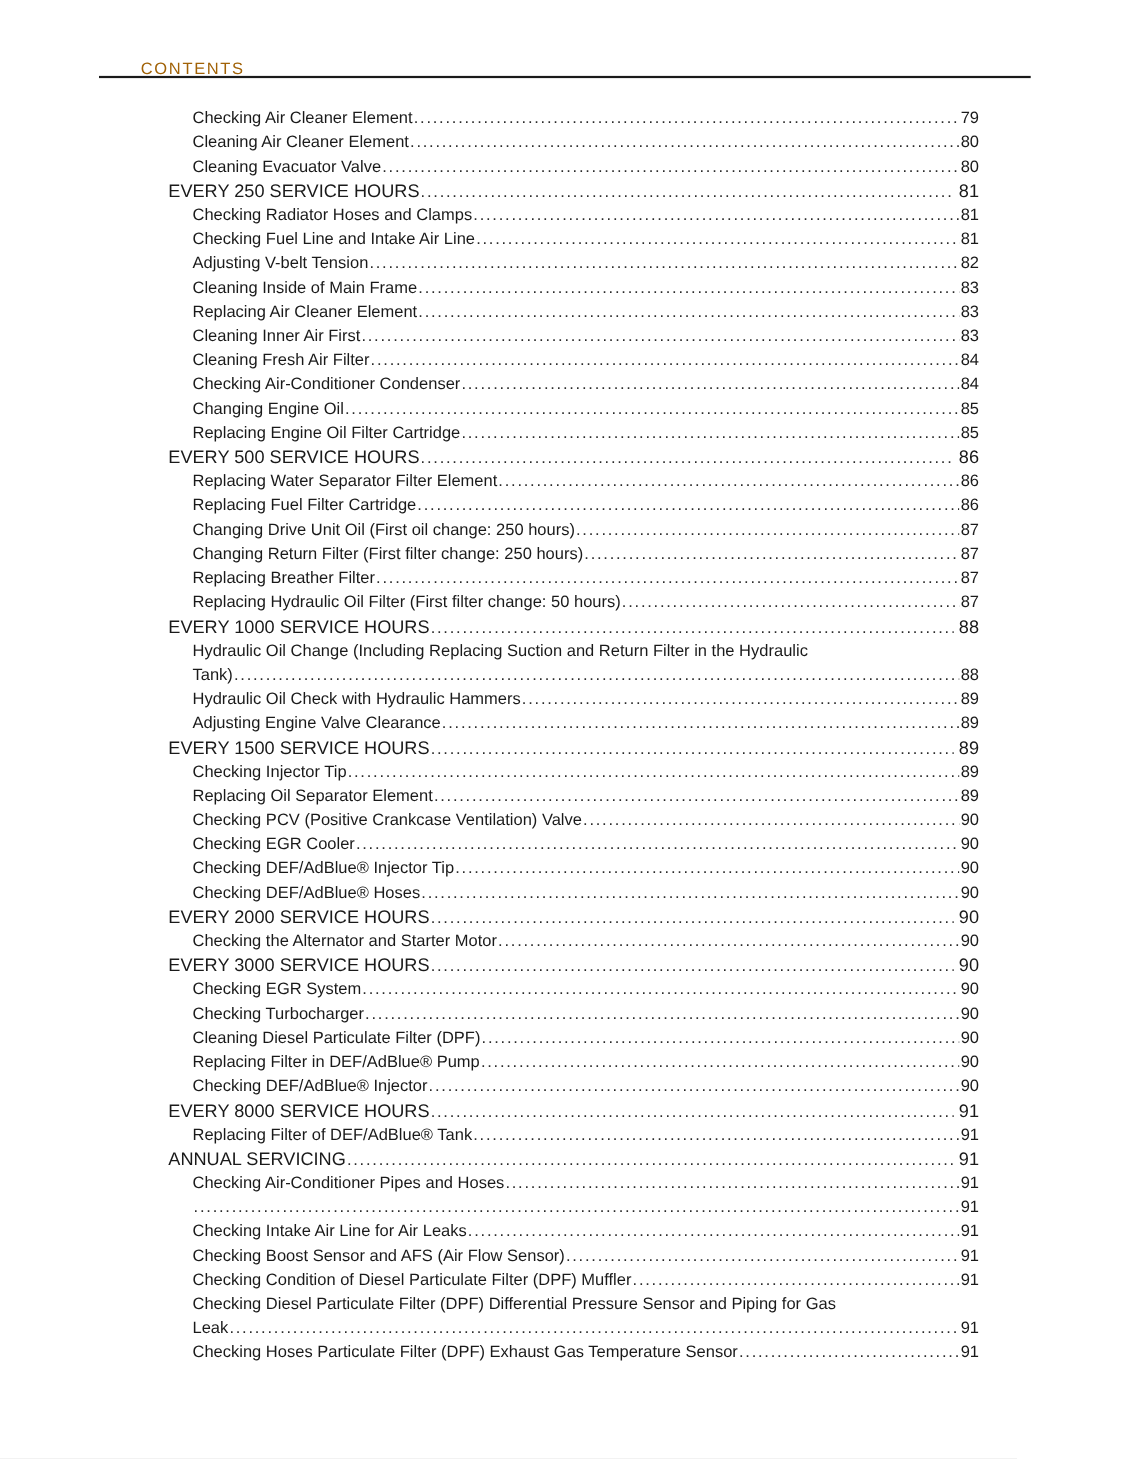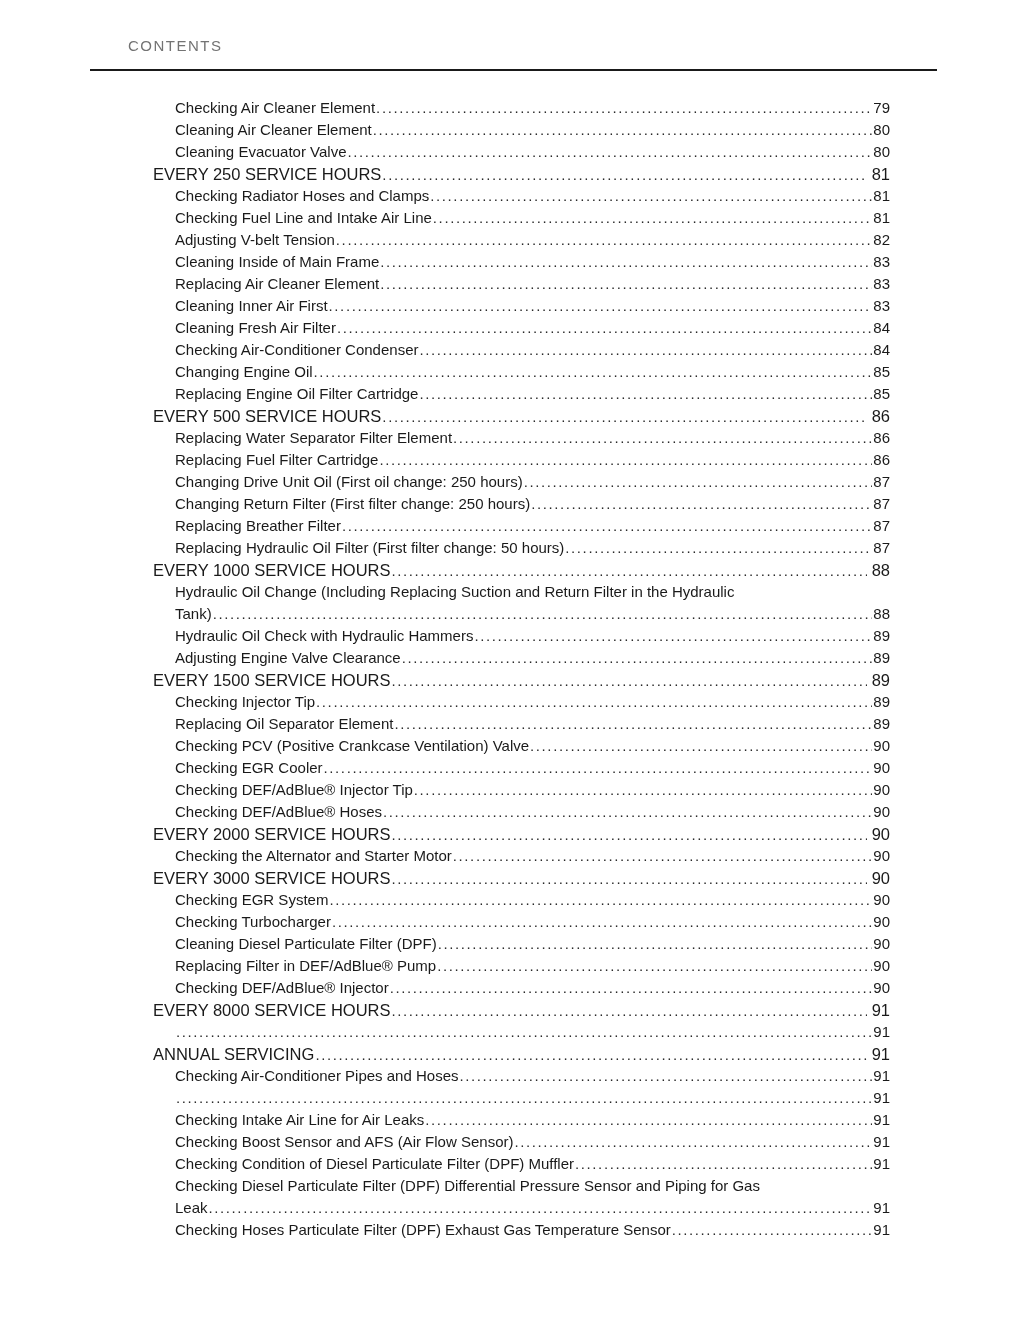--- a/index.html
+++ b/index.html
@@ -9,24 +9,24 @@
     height: 1326px;
     margin: 0 auto;
     background: #ffffff;
     font-family: "Liberation Sans", sans-serif;
     color: #1a1a1a;
     overflow: hidden;
   }
   .running-head {
     position: absolute;
     left: 128px;
-    top: 37px;
+    top: 54px;
     font-size: 15px;
     letter-spacing: 1.5px;
-    color: #737373;
+    color: #a16207;
   }
   .head-rule {
     position: absolute;
     left: 90px;
     top: 69px;
     width: 847px;
     height: 2px;
     background: #1a1a1a;
   }
   .toc {
@@ -274,20 +274,21 @@
         <span class="title">Checking DEF/AdBlue® Injector</span>
         <span class="leader"></span>
         <span class="page-num">90</span>
       </div>
       <div class="row lvl1">
         <span class="title">EVERY 8000 SERVICE HOURS</span>
         <span class="leader"></span>
         <span class="page-num">91</span>
       </div>
       <div class="row lvl2">
+        <span class="title">Replacing Filter of DEF/AdBlue® Tank</span>
         <span class="leader"></span>
         <span class="page-num">91</span>
       </div>
       <div class="row lvl1">
         <span class="title">ANNUAL SERVICING</span>
         <span class="leader"></span>
         <span class="page-num">91</span>
       </div>
       <div class="row lvl2">
         <span class="title">Checking Air-Conditioner Pipes and Hoses</span>

